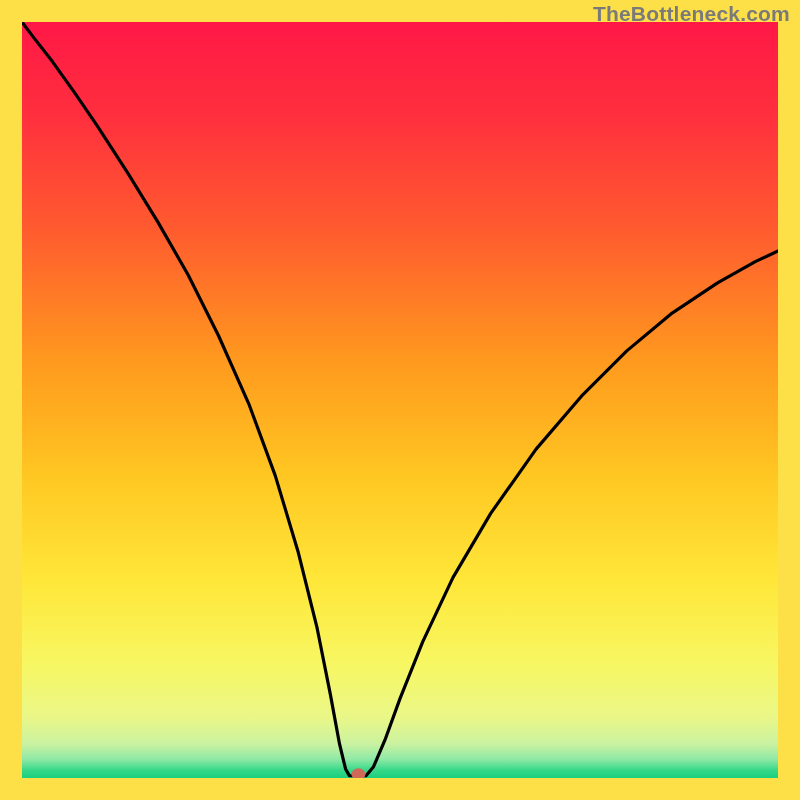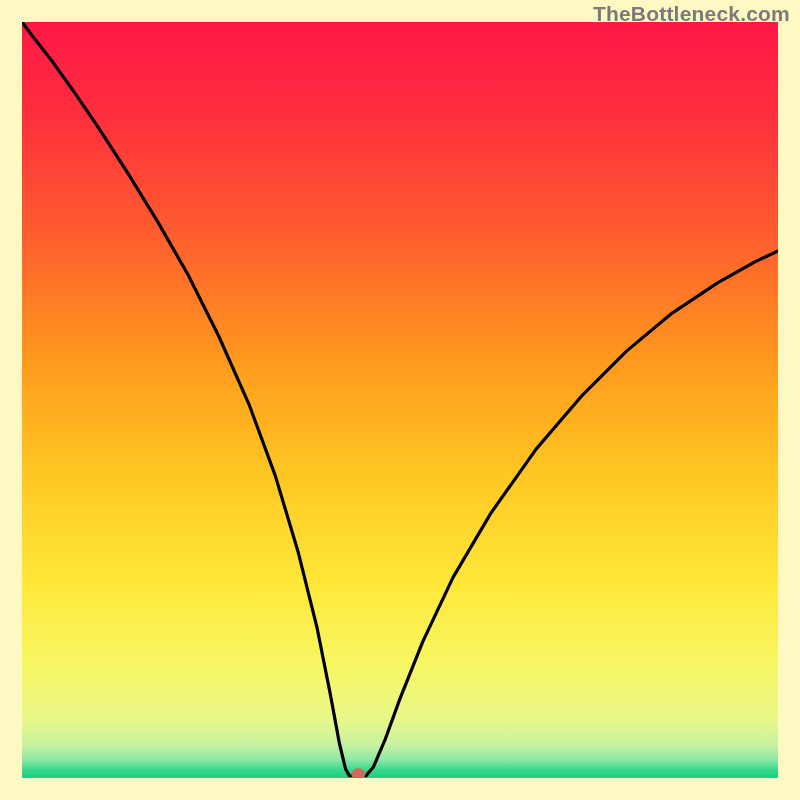--- a/index.html
+++ b/index.html
@@ -7,21 +7,21 @@
     padding: 0;
     width: 800px;
     height: 800px;
     background: #000;
     font-family: Arial, Helvetica, sans-serif;
   }
   .frame {
     position: relative;
     width: 800px;
     height: 800px;
-    background: #fef9c3;
+    background: #fde047;
     text-align: center;
   }
   .plot-area {
     position: absolute;
     left: 22px;
     top: 22px;
     width: 756px;
     height: 756px;
     overflow: hidden;
   }

